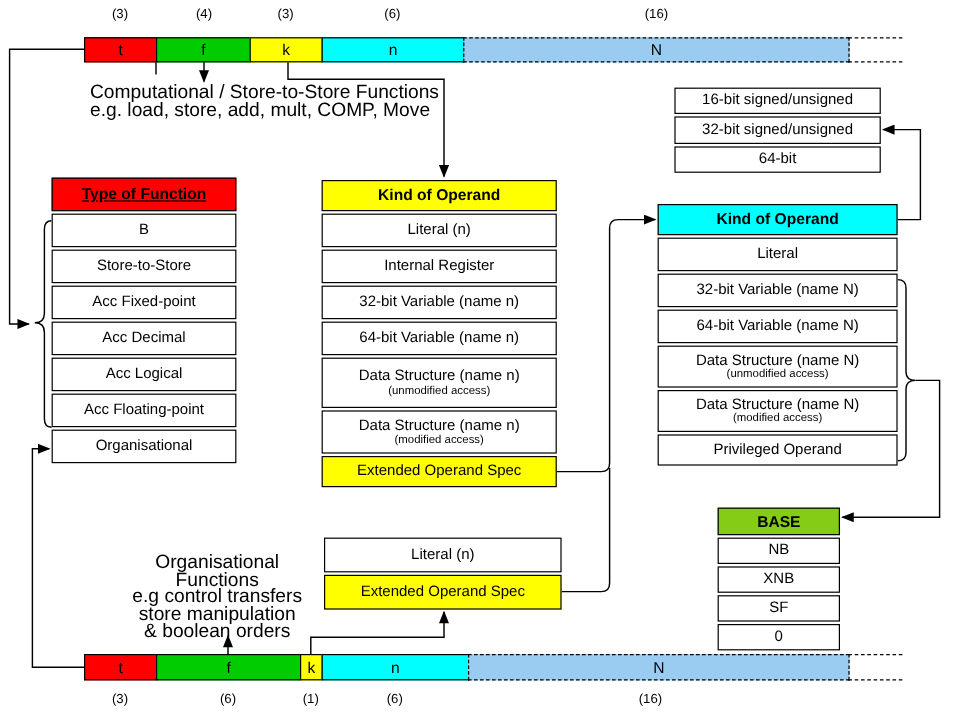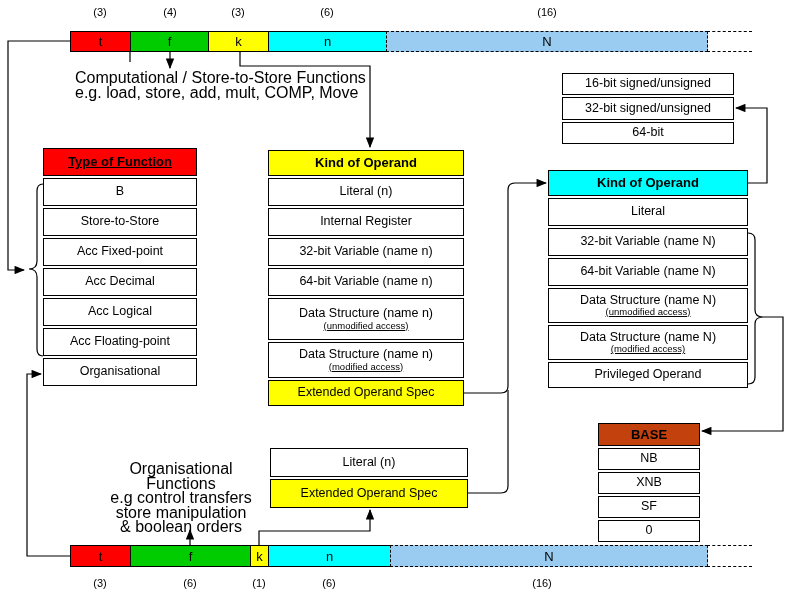--- a/index.html
+++ b/index.html
@@ -20,21 +20,21 @@
   .wlabel{
     position:absolute;transform:translateX(-50%);font-size:11px;white-space:nowrap;
   }
   .tbl{position:absolute;display:flex;flex-direction:column;gap:2px;}
   .cell{
     border:1px solid #000;background:#fff;box-sizing:border-box;
     display:flex;align-items:center;justify-content:center;flex-direction:column;
     font-size:12.5px;line-height:1.05;text-align:center;white-space:nowrap;
   }
   .cell.hdr{font-weight:bold;font-size:13px;}
-  .cell .sub{font-size:9.5px;text-decoration:underline;}
+  .cell .sub{font-size:9.5px;}
   .note{position:absolute;font-size:16px;line-height:14.5px;}
   .note.center{text-align:center;}
 </style>
 </head>
 <body>
 
 <div id="canvas">
 
   <svg class="overlay" width="794" height="600" viewBox="0 0 794 600">
     <defs>
@@ -123,21 +123,21 @@
       <span class="sub">(unmodified access)</span>
     </div>
     <div class="cell" style="height:35px">
       <span>Data Structure (name N)</span>
       <span class="sub">(modified access)</span>
     </div>
     <div class="cell" style="height:26px">Privileged Operand</div>
   </div>
 
   <div class="tbl" style="left:598px;top:423px;width:102px">
-    <div class="cell hdr" style="height: 23px; background: #c2410c;">BASE</div>
+    <div class="cell hdr" style="height: 23px; background: #84cc16;">BASE</div>
     <div class="cell" style="height:22px">NB</div>
     <div class="cell" style="height:22px">XNB</div>
     <div class="cell" style="height:22px">SF</div>
     <div class="cell" style="height:22px">0</div>
   </div>
 
   <div class="tbl" style="left:270px;top:448px;width:198px">
     <div class="cell" style="height:29px">Literal (n)</div>
     <div class="cell" style="height: 29px; background: rgb(255, 255, 0);">Extended Operand Spec</div>
   </div>

